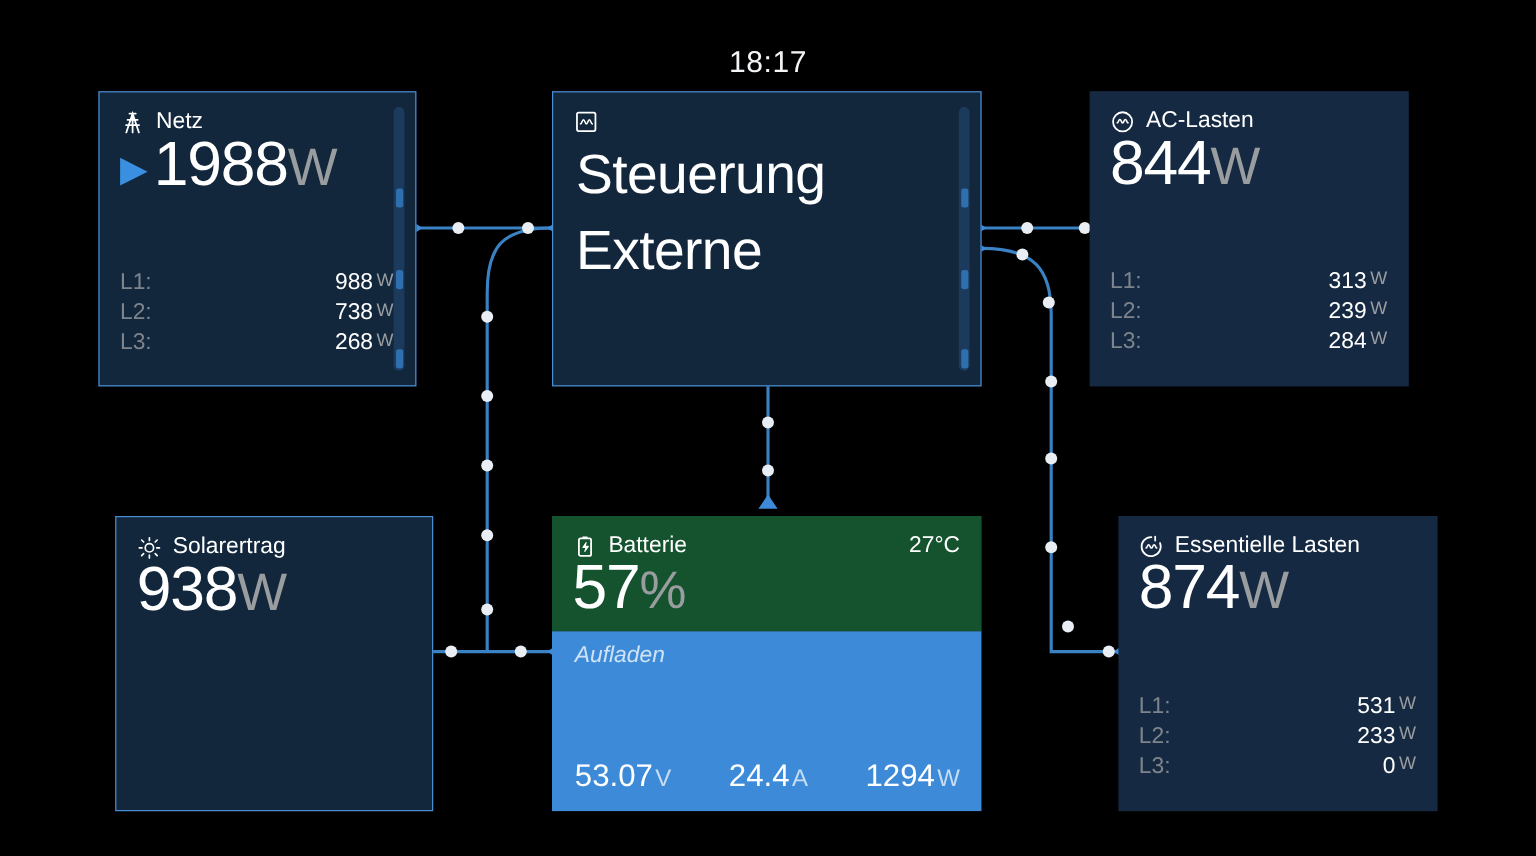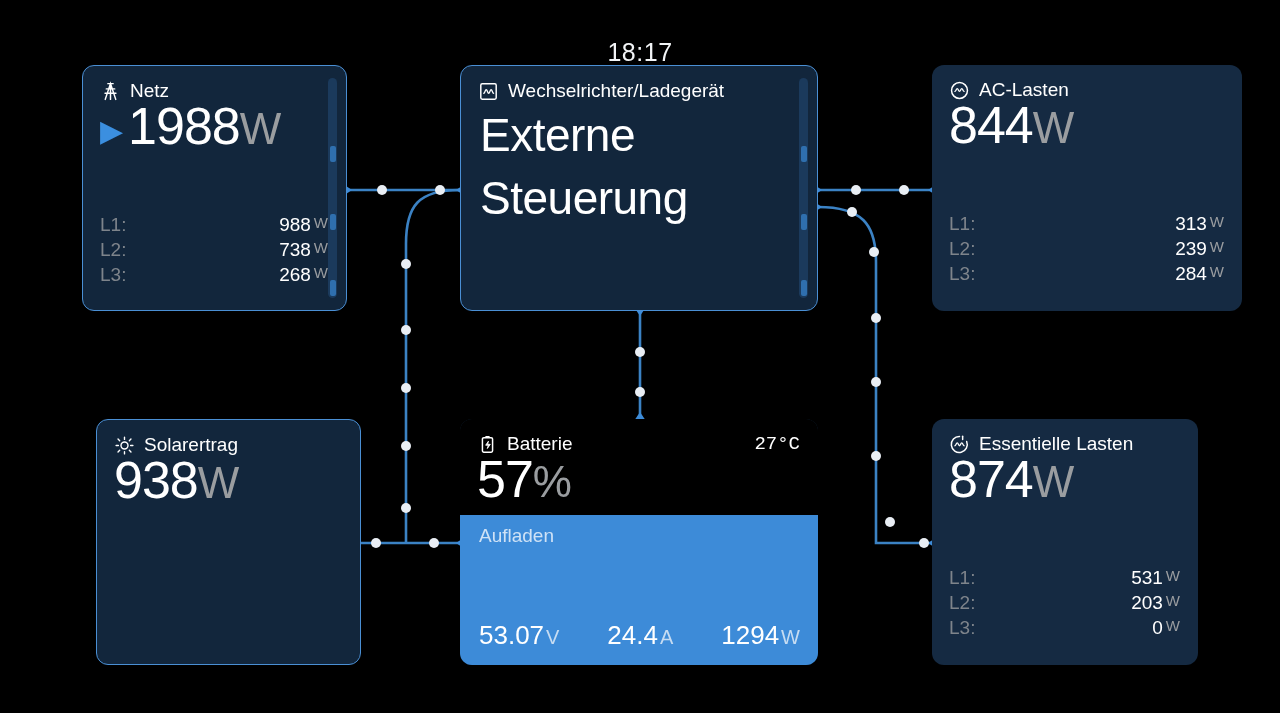--- a/index.html
+++ b/index.html
@@ -12,31 +12,32 @@
 
   
   .header {
     position:absolute; top:0; left:0; width:1280px; height:56px;
     display:flex; align-items:center; justify-content:center;
   }
   .clock { color:#f2f4f6; font-size:25px; letter-spacing:.5px;margin-top:48px; }
 
   
   .panel {
-    position:absolute; background:#152a42; border-radius:12px;
+    position:absolute; background:#152a42; border-radius:0;
     overflow:hidden;
+    margin-top:11px;
   }
   .panel.bordered { border:1.6px solid #4a8fd4; background:#12263c; }
 
   .p-head {
     display:flex; align-items:center; gap:9px;
     padding:14px 0 0 17px;
   }
   .p-head .ttl { color:#ffffff; font-size:19px; white-space:nowrap; }
-  .p-head .temp { margin-left:auto; padding-right:18px; color:#ffffff; font-size:19px;font-family:Liberation Mono, monospace; }
+  .p-head .temp { margin-left:auto; padding-right:18px; color:#ffffff; font-size:19px; }
 
   .ic { width:21px; height:21px; display:block; flex:none; }
   .ic svg { display:block; width:21px; height:21px; }
 
   
   .big {
     padding-left:17px; margin-top:-4px;
     display:flex; align-items:baseline; white-space:nowrap;
   }
   .big .num { color:#ffffff; font-size:52px; line-height:1.08; letter-spacing:-1px; }
@@ -55,21 +56,21 @@
   .inv-text div { color:#ffffff; font-size:46px; line-height:1.38; letter-spacing:-.5px; }
 
   
   .strip {
     position:absolute; top:12px; bottom:12px; width:9px;
     background:#1b3a5c; border-radius:5px;
   }
   .strip i { position:absolute; left:1.5px; width:6px; height:16px; background:#2f6fae; border-radius:2px; display:block; }
 
   
-  .bat-top { position:relative; height:96px; background:#000000; }
+  .bat-top { position:relative; height:96px; background:#14532d; }
   .bat-fill {
     position:absolute; left:0; right:0; top:96px; bottom:0;
     background:#3d8bd8;
   }
   .bat-state { color:#cfe2f6; font-size:19px; padding:10px 0 0 19px; }
   .bat-foot {
     position:absolute; left:19px; right:18px; bottom:14px;
     display:flex; justify-content:space-between; align-items:baseline;
   }
   .bat-foot span { color:#ffffff; font-size:26px; white-space:nowrap; }
@@ -179,34 +180,33 @@
   </div>
 
   <div class="panel bordered" style="left:460px; top:65px; width:358px; height:246px;">
     <div class="p-head">
       <span class="ic">
         <svg viewBox="0 0 24 24" fill="none" stroke="#fff" stroke-width="1.7" stroke-linejoin="round">
           <rect x="3.2" y="3.2" width="17.6" height="17.6" rx="1.6"></rect>
           <path d="M6.6 14c1.4 0 1.4-4 2.8-4s1.4 4 2.8 4 1.4-4 2.8-4 1.4 4 2.8 4" stroke-width="1.5" stroke-linecap="round"></path>
         </svg>
       </span>
-      <span class="ttl">Wechselrichter/Ladegerät</span>
     </div>
     <div class="inv-text">
+      <div>Steuerung</div>
       <div>Externe</div>
-      <div>Steuerung</div>
     </div>
     <div class="strip" style="right:9px;">
       <i style="top:68px;"></i>
         <i style="top:136px;"></i>
         <i style="top:202px;"></i>
     </div>
   </div>
 
-  <div class="panel" style="left:932px; top:65px; width:310px; height:246px;">
+  <div class="panel" style="left:908px; top:65px; width:266px; height:246px;">
     <div class="p-head">
       <span class="ic">
         <svg viewBox="0 0 24 24" fill="none" stroke="#fff" stroke-width="1.7">
           <circle cx="12" cy="12" r="9.1"></circle>
           <path d="M6.8 13c1.3 0 1.3-3.2 2.6-3.2S10.7 13 12 13s1.3-3.2 2.6-3.2S15.9 13 17.2 13" stroke-width="1.5" stroke-linecap="round"></path>
         </svg>
       </span>
       <span class="ttl">AC-Lasten</span>
     </div>
     <div class="big">
@@ -260,21 +260,21 @@
           </svg>
         </span>
         <span class="ttl">Batterie</span>
         <span class="temp">27°C</span>
       </div>
       <div class="big">
         <span class="num">57</span>
         <span class="unit">%</span>
       </div>
     </div>
-    <div class="bat-state" style="position:relative;">Aufladen</div>
+    <div class="bat-state" style="position:relative;font-style:italic;">Aufladen</div>
     <div class="bat-foot">
       <span><b style="font-weight:normal">53.07</b><em>V</em></span>
       <span><b style="font-weight:normal">24.4</b><em>A</em></span>
       <span><b style="font-weight:normal">1294</b><em>W</em></span>
     </div>
   </div>
 
   <div class="panel" style="left:932px; top:419px; width:266px; height:246px;">
     <div class="p-head">
       <span class="ic">
@@ -291,21 +291,21 @@
       <span class="unit">W</span>
     </div>
     <div class="phases" style="top:148px;">
       <div class="prow">
         <span class="lbl">L1:</span>
         <span class="val">531</span>
         <span class="u">W</span>
       </div>
       <div class="prow">
         <span class="lbl">L2:</span>
-        <span class="val">203</span>
+        <span class="val">233</span>
         <span class="u">W</span>
       </div>
       <div class="prow">
         <span class="lbl">L3:</span>
         <span class="val">0</span>
         <span class="u">W</span>
       </div>
     </div>
   </div>
 

